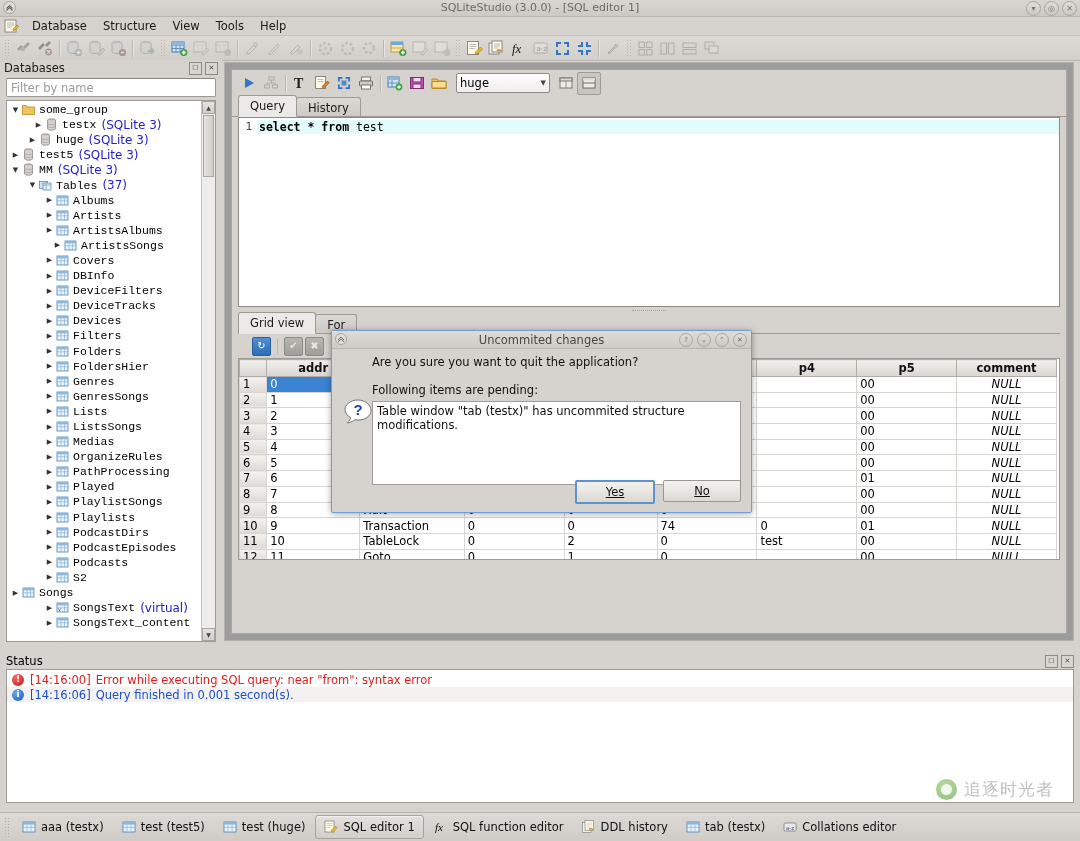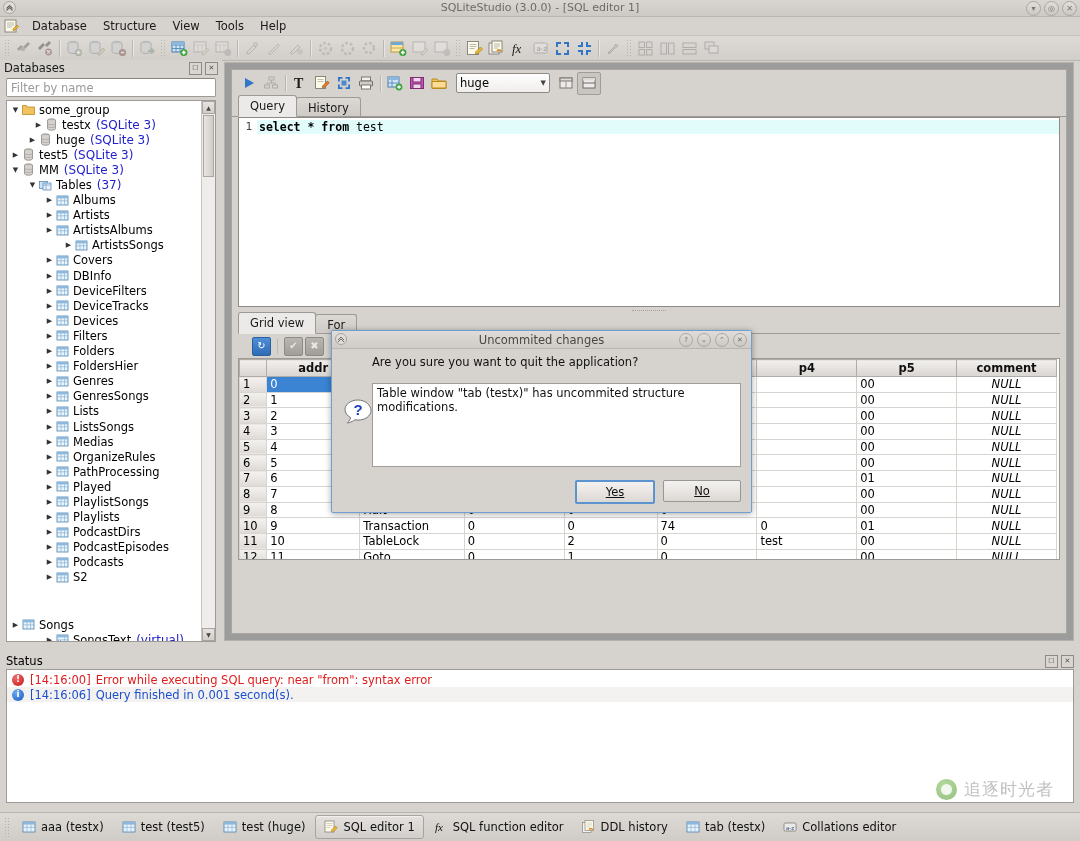--- a/index.html
+++ b/index.html
@@ -77,21 +77,21 @@
     margin:0 6px;height:540px;background:#fff;border:1px solid #9e9a96;
     position:relative;overflow:hidden;
   }
   .tree{position:absolute;left:0;top:1px;right:14px;bottom:0;overflow:hidden;}
   .trow{height:15.1px;display:flex;align-items:center;font-size:11.5px;
         white-space:nowrap;padding-left:2px;}
   .arrow{width:13px;text-align:center;font-size:7px;color:#333;flex:none;}
   .arrow.open::before{content:"\25BC";}
   .arrow.closed::before{content:"\25B6";}
   .ticon{width:13px;height:13px;margin-right:4px;flex:none;position:relative;}
-  .tname{color:#000;}
+  .tname{color:#000;font-family:Liberation Mono, monospace;}
   .tmeta{color:#2222cc;font-size:12px;margin-left:5px;}
   .sbar{position:absolute;right:0;top:0;width:13px;bottom:0;
         background:#efedeb;border-left:1px solid #c9c5c1;}
   .sbtn{width:13px;height:13px;background:linear-gradient(#e6e3e0,#d2cecb);
         border:1px solid #aaa6a2;display:flex;align-items:center;
         justify-content:center;font-size:6px;color:#444;box-sizing:border-box;}
   .sthumb{position:absolute;left:1px;right:1px;top:14px;height:60px;
         background:linear-gradient(90deg,#e9e6e3,#cfcbc7);border:1px solid #a9a5a1;}
 
   
@@ -578,21 +578,21 @@
           </div>
           <div class="trow" style="padding-left: 36px;">
             <span class="arrow closed"></span>
             <span class="ticon"><svg width="13" height="13" viewBox="0 0 13 13">
                 <rect x="1" y="2" width="11" height="9" fill="#e9f3fb" stroke="#4a7fae" stroke-width=".8"></rect>
                 <rect x="1" y="2" width="11" height="2.4" fill="#8bb8dc"></rect>
                 <path d="M1 6.8h11M5 4.4v6.6M8.5 4.4v6.6" stroke="#7aa8d0" stroke-width=".6"></path>
               </svg></span>
             <span class="tname">ArtistsAlbums</span>
           </div>
-          <div class="trow" style="padding-left: 55px;">
+          <div class="trow" style="padding-left: 44px;">
             <span class="arrow closed"></span>
             <span class="ticon"><svg width="13" height="13" viewBox="0 0 13 13">
                 <rect x="1" y="2" width="11" height="9" fill="#e9f3fb" stroke="#4a7fae" stroke-width=".8"></rect>
                 <rect x="1" y="2" width="11" height="2.4" fill="#8bb8dc"></rect>
                 <path d="M1 6.8h11M5 4.4v6.6M8.5 4.4v6.6" stroke="#7aa8d0" stroke-width=".6"></path>
               </svg></span>
             <span class="tname">ArtistsSongs</span>
           </div>
           <div class="trow" style="padding-left: 36px;">
             <span class="arrow closed"></span>
@@ -785,21 +785,21 @@
           </div>
           <div class="trow" style="padding-left: 36px;">
             <span class="arrow closed"></span>
             <span class="ticon"><svg width="13" height="13" viewBox="0 0 13 13">
                 <rect x="1" y="2" width="11" height="9" fill="#e9f3fb" stroke="#4a7fae" stroke-width=".8"></rect>
                 <rect x="1" y="2" width="11" height="2.4" fill="#8bb8dc"></rect>
                 <path d="M1 6.8h11M5 4.4v6.6M8.5 4.4v6.6" stroke="#7aa8d0" stroke-width=".6"></path>
               </svg></span>
             <span class="tname">S2</span>
           </div>
-          <div class="trow" style=" margin-top: 32px;">
+          <div class="trow" style="">
             <span class="arrow closed"></span>
             <span class="ticon"><svg width="13" height="13" viewBox="0 0 13 13">
                 <rect x="1" y="2" width="11" height="9" fill="#e9f3fb" stroke="#4a7fae" stroke-width=".8"></rect>
                 <rect x="1" y="2" width="11" height="2.4" fill="#8bb8dc"></rect>
                 <path d="M1 6.8h11M5 4.4v6.6M8.5 4.4v6.6" stroke="#7aa8d0" stroke-width=".6"></path>
               </svg></span>
             <span class="tname">Songs</span>
           </div>
           <div class="trow" style="padding-left: 36px;">
             <span class="arrow closed"></span>
@@ -1233,20 +1233,21 @@
 
       <div class="dlg-q">
         <svg width="30" height="30" viewBox="0 0 30 30">
           <path d="M15 3C7.8 3 2 7.3 2 12.6c0 3.3 2.2 6.2 5.6 8-0.3 1.6-1.4 3.6-3.3 5.4 0 0 4.3-0.6 7.6-3.2 1 0.2 2 0.3 3.1 0.3 7.2 0 13-4.3 13-9.6S22.2 3 15 3z" fill="#ffffff" stroke="#777" stroke-width="1"></path>
           <text x="15" y="18" text-anchor="middle" font-family="sans-serif" font-weight="bold" font-size="15" fill="#1f3fc0">?</text>
         </svg>
       </div>
 
       <div class="dlg-body">
         <div class="dlg-line1">Are you sure you want to quit the application?</div>
+        <div class="dlg-line2">Following items are pending:</div>
         <div class="dlg-list">
           <div>Table window "tab (testx)" has uncommited structure modifications.</div>
         </div>
       </div>
 
       <div class="dlg-btns">
         <div class="dlgbtn def">
           <span class="ul">Yes</span>
         </div>
         <div class="dlgbtn">

